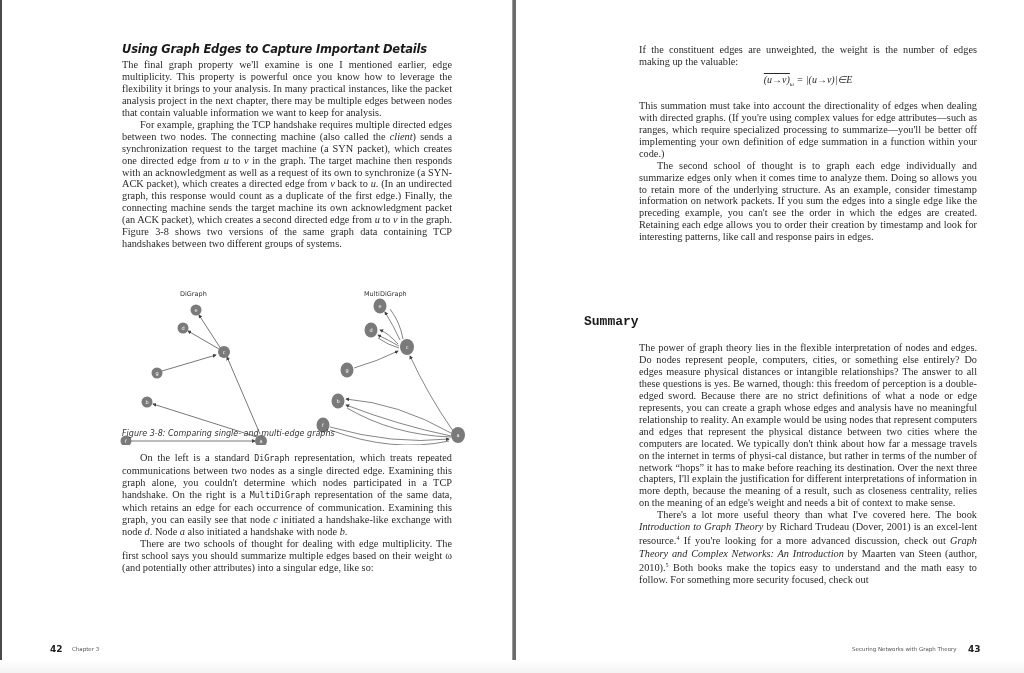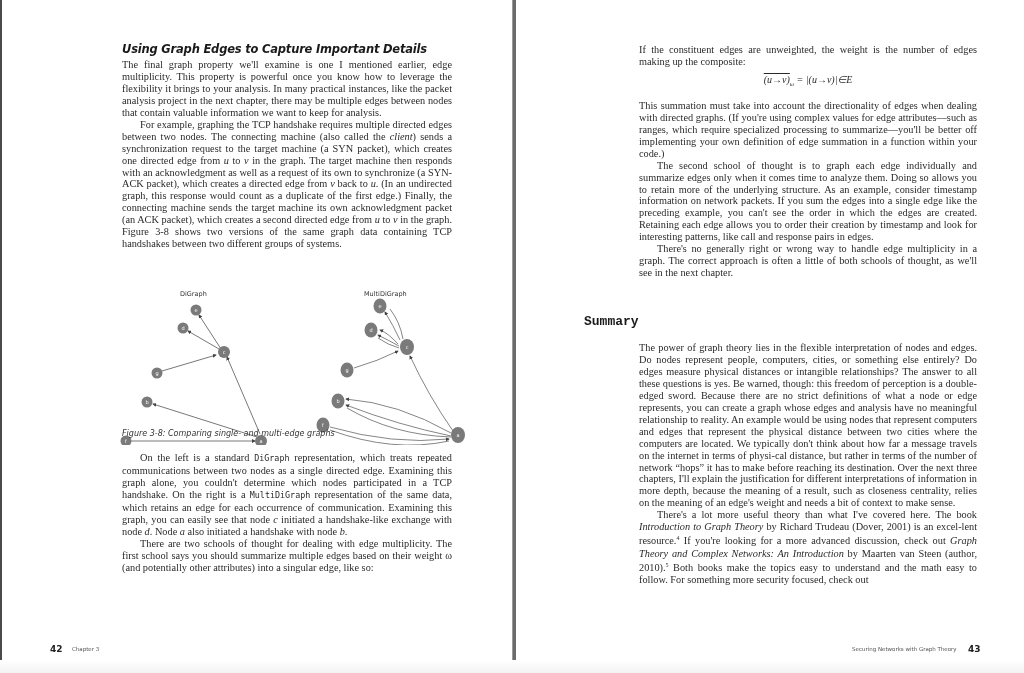--- a/index.html
+++ b/index.html
@@ -146,27 +146,26 @@
   </div>
 
   <div class="footer-num" style="left:50px;">42</div>
   <div class="footer-txt" style="left:72px;">Chapter 3</div>
 </div>
 
 <div class="spine"></div>
 
 <div class="page right">
   <div class="col" style="top:44px;">
-    <p class="noindent">If the constituent edges are unweighted, the weight is the number of edges making up the composite:</p>
+    <p class="noindent">If the constituent edges are unweighted, the weight is the number of edges making up the valuable:</p>
     <div class="formula" style="margin:6px 0 9px 0;">
       <span class="overline">(u→v)</span><span class="sub">ω</span><span> = |(u→v)|∈E</span>
     </div>
     <p class="noindent">This summation must take into account the directionality of edges when dealing with directed graphs. (If you're using complex values for edge attributes—such as ranges, which require specialized processing to summarize—you'll be better off implementing your own definition of edge summation in a function within your code.)</p>
     <p class="indent">The second school of thought is to graph each edge individually and summarize edges only when it comes time to analyze them. Doing so allows you to retain more of the underlying structure. As an example, consider timestamp information on network packets. If you sum the edges into a single edge like the preceding example, you can't see the order in which the edges are created. Retaining each edge allows you to order their creation by timestamp and look for interesting patterns, like call and response pairs in edges.</p>
-    <p class="indent">There's no generally right or wrong way to handle edge multiplicity in a graph. The correct approach is often a little of both schools of thought, as we'll see in the next chapter.</p>
   </div>
 
   <div class="summary-head">Summary</div>
 
   <div class="col" style="top:325px;margin-top:17px;">
     <p class="noindent">The power of graph theory lies in the flexible interpretation of nodes and edges. Do nodes represent people, computers, cities, or something else entirely? Do edges measure physical distances or intangible relationships? The answer to all these questions is yes. Be warned, though: this freedom of perception is a double-edged sword. Because there are no strict definitions of what a node or edge represents, you can create a graph whose edges and analysis have no meaningful relationship to reality. An example would be using nodes that represent computers and edges that represent the physical distance between two cities where the computers are located. We typically don't think about how far a message travels on the internet in terms of physi-cal distance, but rather in terms of the number of network “hops” it has to make before reaching its destination. Over the next three chapters, I'll explain the justification for different interpretations of information in more depth, because the meaning of a result, such as closeness centrality, relies on the meaning of an edge's weight and needs a bit of context to make sense.</p>
     <p class="indent"><span>There's a lot more useful theory than what I've covered here. The book </span><em>Introduction to Graph Theory</em><span> by Richard Trudeau (Dover, 2001) is an excel-lent resource.</span><sup>4</sup><span> If you're looking for a more advanced discussion, check out </span><em>Graph Theory and Complex Networks: An Introduction</em><span> by Maarten van Steen (author, 2010).</span><sup>5</sup><span> Both books make the topics easy to understand and the math easy to follow. For something more security focused, check out</span></p>
   </div>
 
   <div class="footer-txt" style="left:336px;">Securing Networks with Graph Theory</div>

